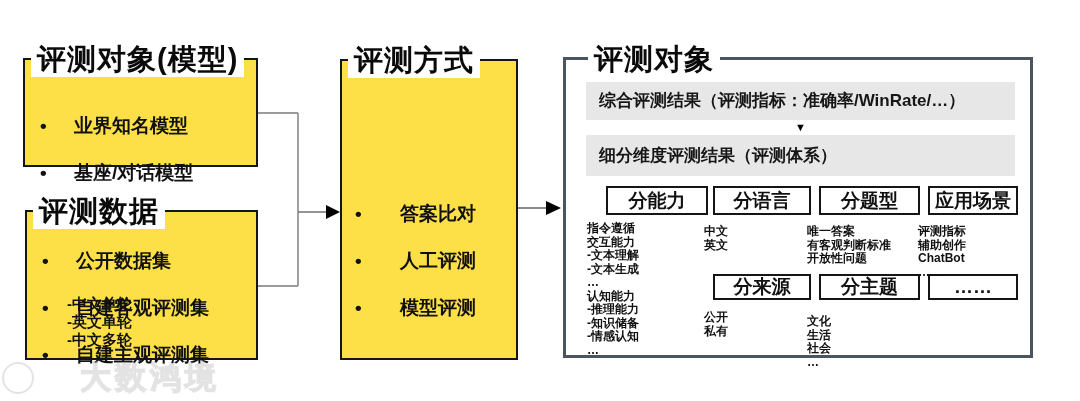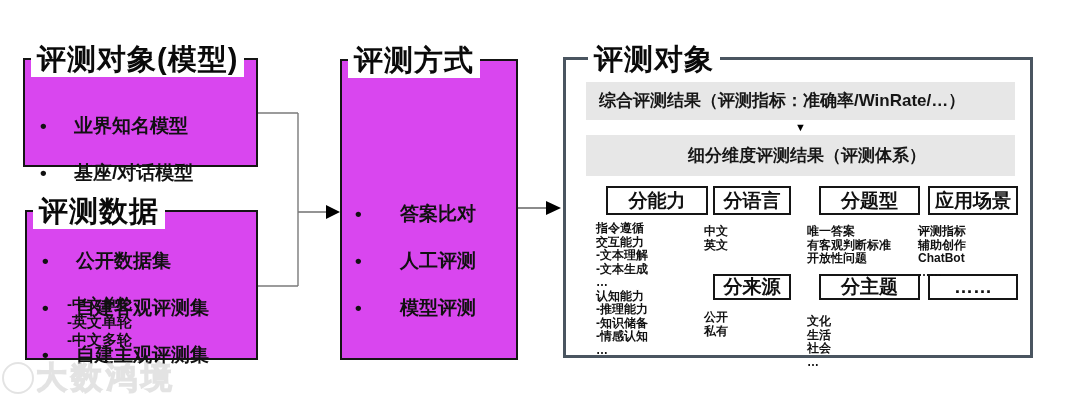--- a/index.html
+++ b/index.html
@@ -8,21 +8,21 @@
     width:1080px;height:401px;
     background:#ffffff;
     font-family:"Liberation Sans","DejaVu Sans",sans-serif;
     overflow:hidden;
     color:#111;
   }
   
   .obox{
     position:absolute;
     border:2.5px solid #151515;
-    background:#d946ef;
+    background:#fde047;
     box-sizing:border-box;
   }
   .obox-title{
     position:absolute;
     top:-19px;left:6px;
     background:#ffffff;
     padding:0 6px;
     font-size:29px;
     font-weight:700;
     letter-spacing:1px;
@@ -75,52 +75,52 @@
     left:20px;width:429px;height:38px;
     background:#e7e7e7;
     font-size:17px;font-weight:700;
     line-height:38px;
     padding-left:13px;
     box-sizing:border-box;
     white-space:nowrap;
     color:#161616;
   }
   #bar-overall{top:22px;}
-  #bar-detail{top:75px;height:41px;line-height:41px;text-align:center;}
+  #bar-detail{top:75px;height:41px;line-height:41px;}
   .down-arrow{
     position:absolute;
     left:20px;top:61px;width:429px;height:13px;
     text-align:center;
     font-size:11px;line-height:13px;
     color:#000;
   }
   .dim-box{
     position:absolute;
     border:2px solid #151515;
     box-sizing:border-box;
     text-align:center;
     font-size:19px;font-weight:700;
     background:#fff;
     white-space:nowrap;
     margin-left:12px;
   }
   .row1{top:126px;height:29px;line-height:25px;}
   .row2{top:214px;height:26px;line-height:22px;}
   .col1{left:28px;width:102px;}
-  .col2{left:135px;width:78px;}
+  .col2{left:135px;width:98px;}
   .col3{left:241px;width:101px;}
   .col4{left:350px;width:90px;}
   .dim-lines{
     position:absolute;
     font-size:12px;font-weight:700;
     line-height:13.5px;
     white-space:pre-line;
     color:#111;
   }
-  #lines-ability{left:21px;top:162px;margin-left:9px;}
+  #lines-ability{left:21px;top:162px;}
   #lines-language{left:138px;top:165px;}
   #lines-qtype{left:241px;top:165px;}
   #lines-scenario{left:352px;top:165px;}
   #lines-source{left:138px;top:251px;}
   #lines-topic{left:241px;top:255px;}
   
   svg.wires{position:absolute;left:0;top:0;pointer-events:none;}
   
   .footer-note{
     position:absolute;
@@ -129,20 +129,21 @@
     color:#1b1b1b;
     white-space:nowrap;
     z-index:3;
   }
   .watermark{
     position:absolute;
     left:2px;top:357px;
     z-index:2;
     display:flex;align-items:center;
     opacity:0.5;
+    gap:44px;
   }
   .watermark .wm-ring{
     width:28px;height:28px;
     border:2px solid #c9c9c9;
     border-radius:50%;
     margin-right:2px;
   }
   .watermark .wm-text{
     font-size:31px;font-weight:700;
     letter-spacing:4px;

